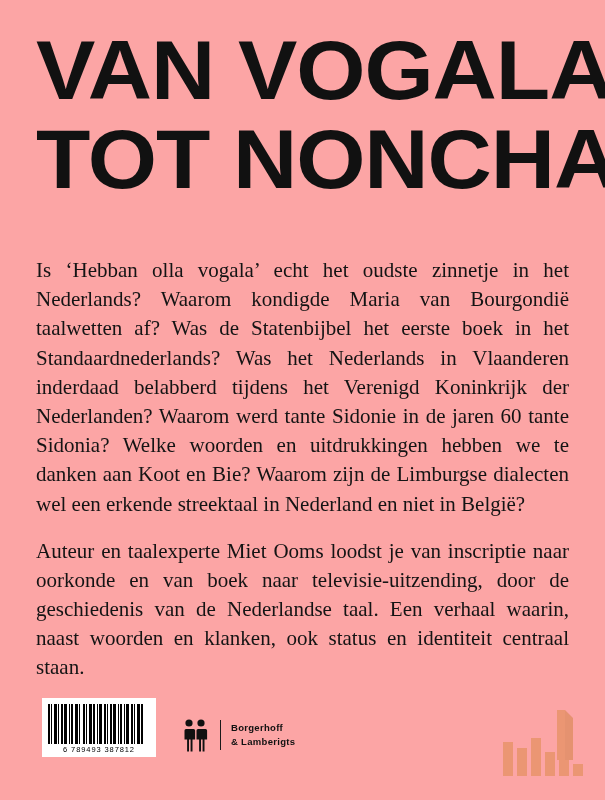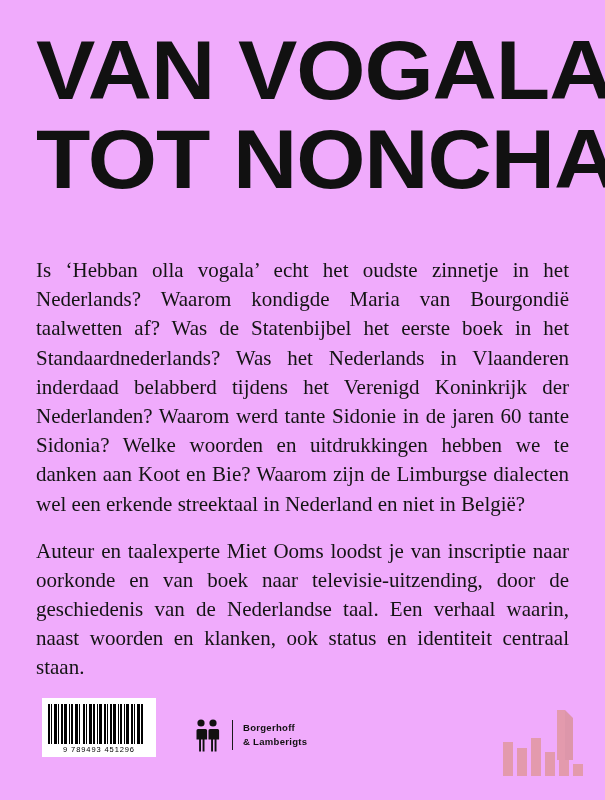--- a/index.html
+++ b/index.html
@@ -10,21 +10,21 @@
     width: 605px;
     height: 800px;
     background: #F7941E;
     font-family: "Liberation Serif", serif;
     overflow: hidden;
     position: relative;
   }
   .cover {
     position: absolute;
     inset: 0;
-    background: #f0abfc;
+    background: #fca5a5;
   }
   .title-block {
     position: absolute;
     left: 36px;
     top: 30px;
     width: 540px;
   }
   .title-line {
     font-family: "Liberation Sans", sans-serif;
     font-weight: bold;
@@ -91,21 +91,21 @@
     letter-spacing: 0.9px;
     text-align: center;
     color: #000;
     padding: 1px 0 1px 0;
     white-space: nowrap;
   }
 
   
   .publisher {
     position: absolute;
-    left: 192px;
+    left: 180px;
     bottom: 48px;
     display: flex;
     align-items: center;
     gap: 10px;
   }
   .pub-figures {
     width: 30px;
     height: 34px;
     position: relative;
   }
@@ -201,21 +201,21 @@
         <i style="width:3px"></i>
           <i style="width:2px;background:transparent"></i>
         <i style="width:2px"></i>
           <i style="width:1px;background:transparent"></i>
         <i style="width:1px"></i>
           <i style="width:2px;background:transparent"></i>
         <i style="width:3px"></i>
           <i style="width:1px;background:transparent"></i>
         <i style="width:2px"></i>
       </div>
-      <div class="barcode-num">9 789493 451296</div>
+      <div class="barcode-num">6 789493 387812</div>
     </div>
 
     <div class="publisher">
       <div class="pub-figures">
         <svg width="30" height="34" viewBox="0 0 30 34">
           <circle cx="9" cy="5" r="3.6" fill="#111"></circle>
           <path d="M4.4 11 h9.2 a1.5 1.5 0 0 1 1.5 1.5 v9 h-2.6 v12 h-1.9 v-12 h-1.6 v12 h-1.9 v-12 h-2.6 v-9 a1.5 1.5 0 0 1 1.5 -1.5 z" fill="#111"></path>
           <circle cx="21" cy="5" r="3.6" fill="#111"></circle>
           <path d="M16.4 11 h9.2 a1.5 1.5 0 0 1 1.5 1.5 v9 h-2.6 v12 h-1.9 v-12 h-1.6 v12 h-1.9 v-12 h-2.6 v-9 a1.5 1.5 0 0 1 1.5 -1.5 z" fill="#111"></path>
         </svg>

